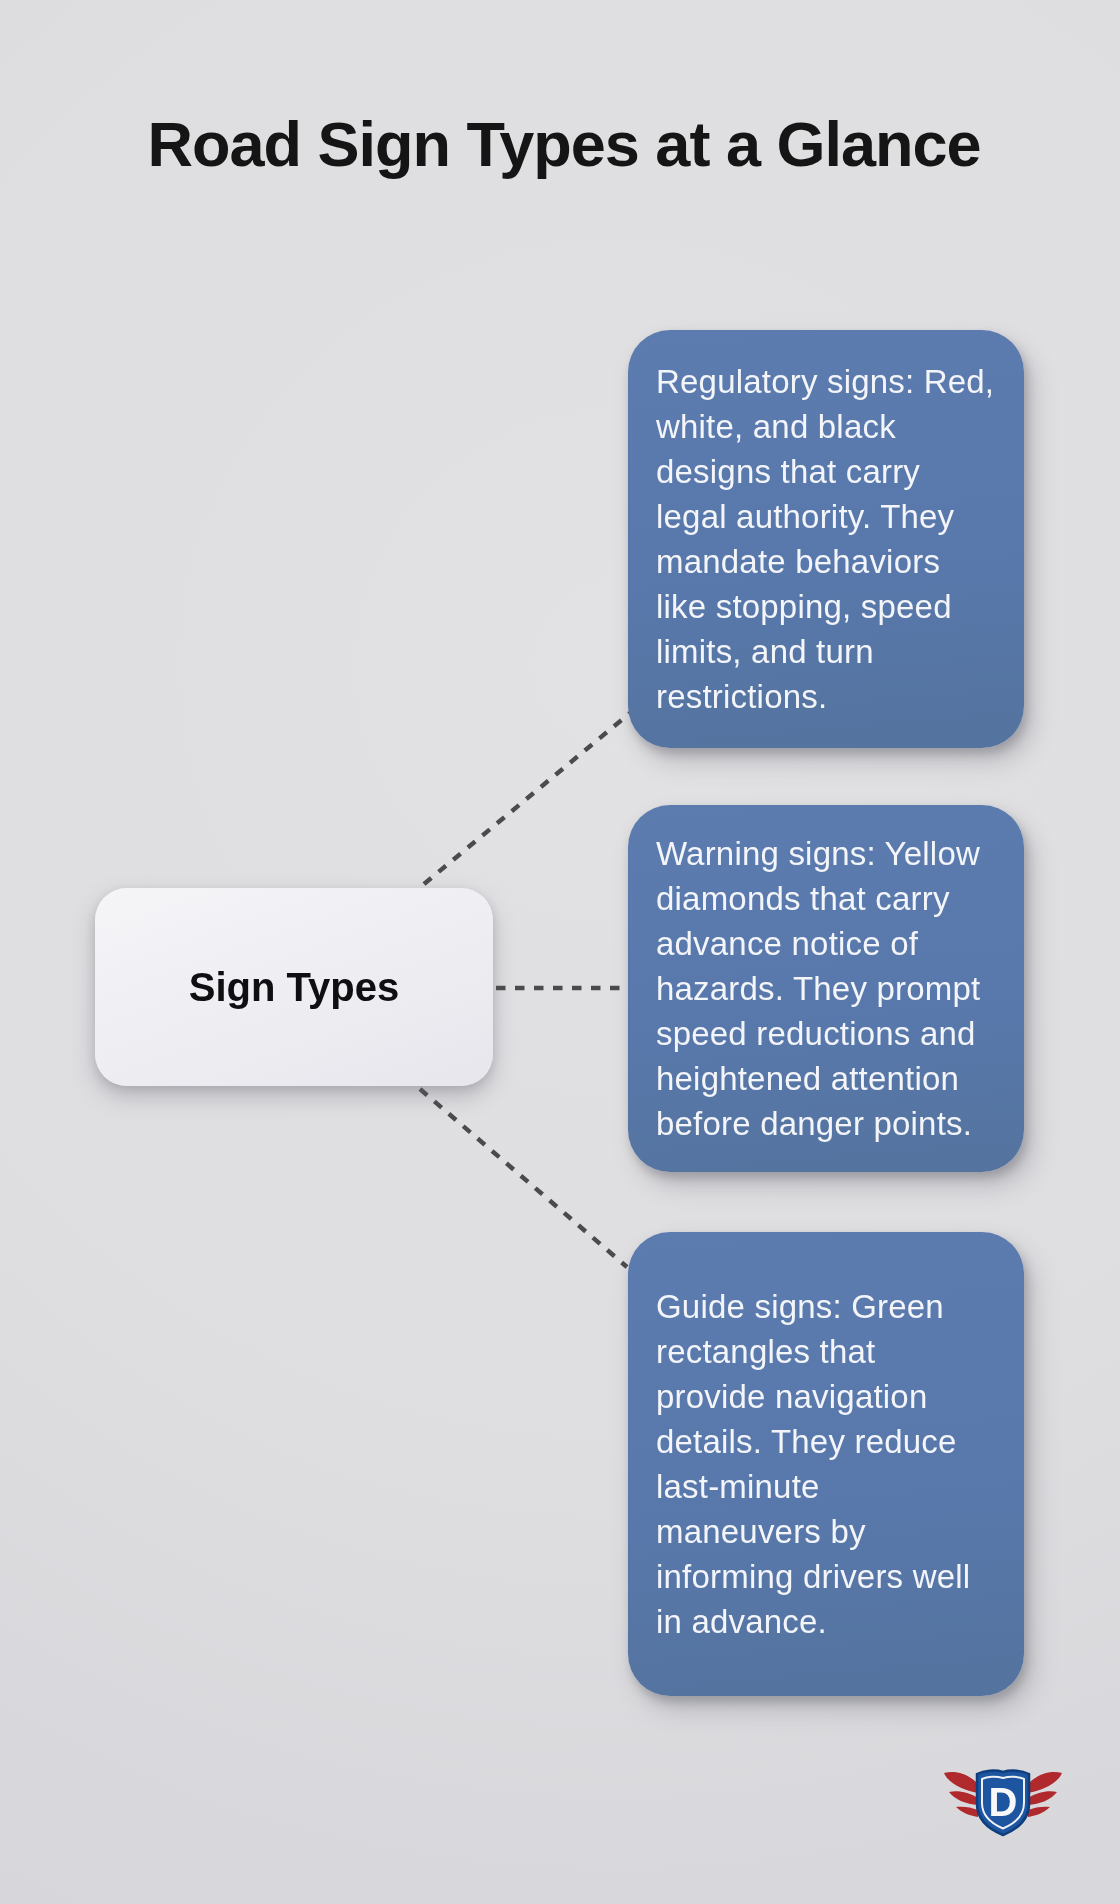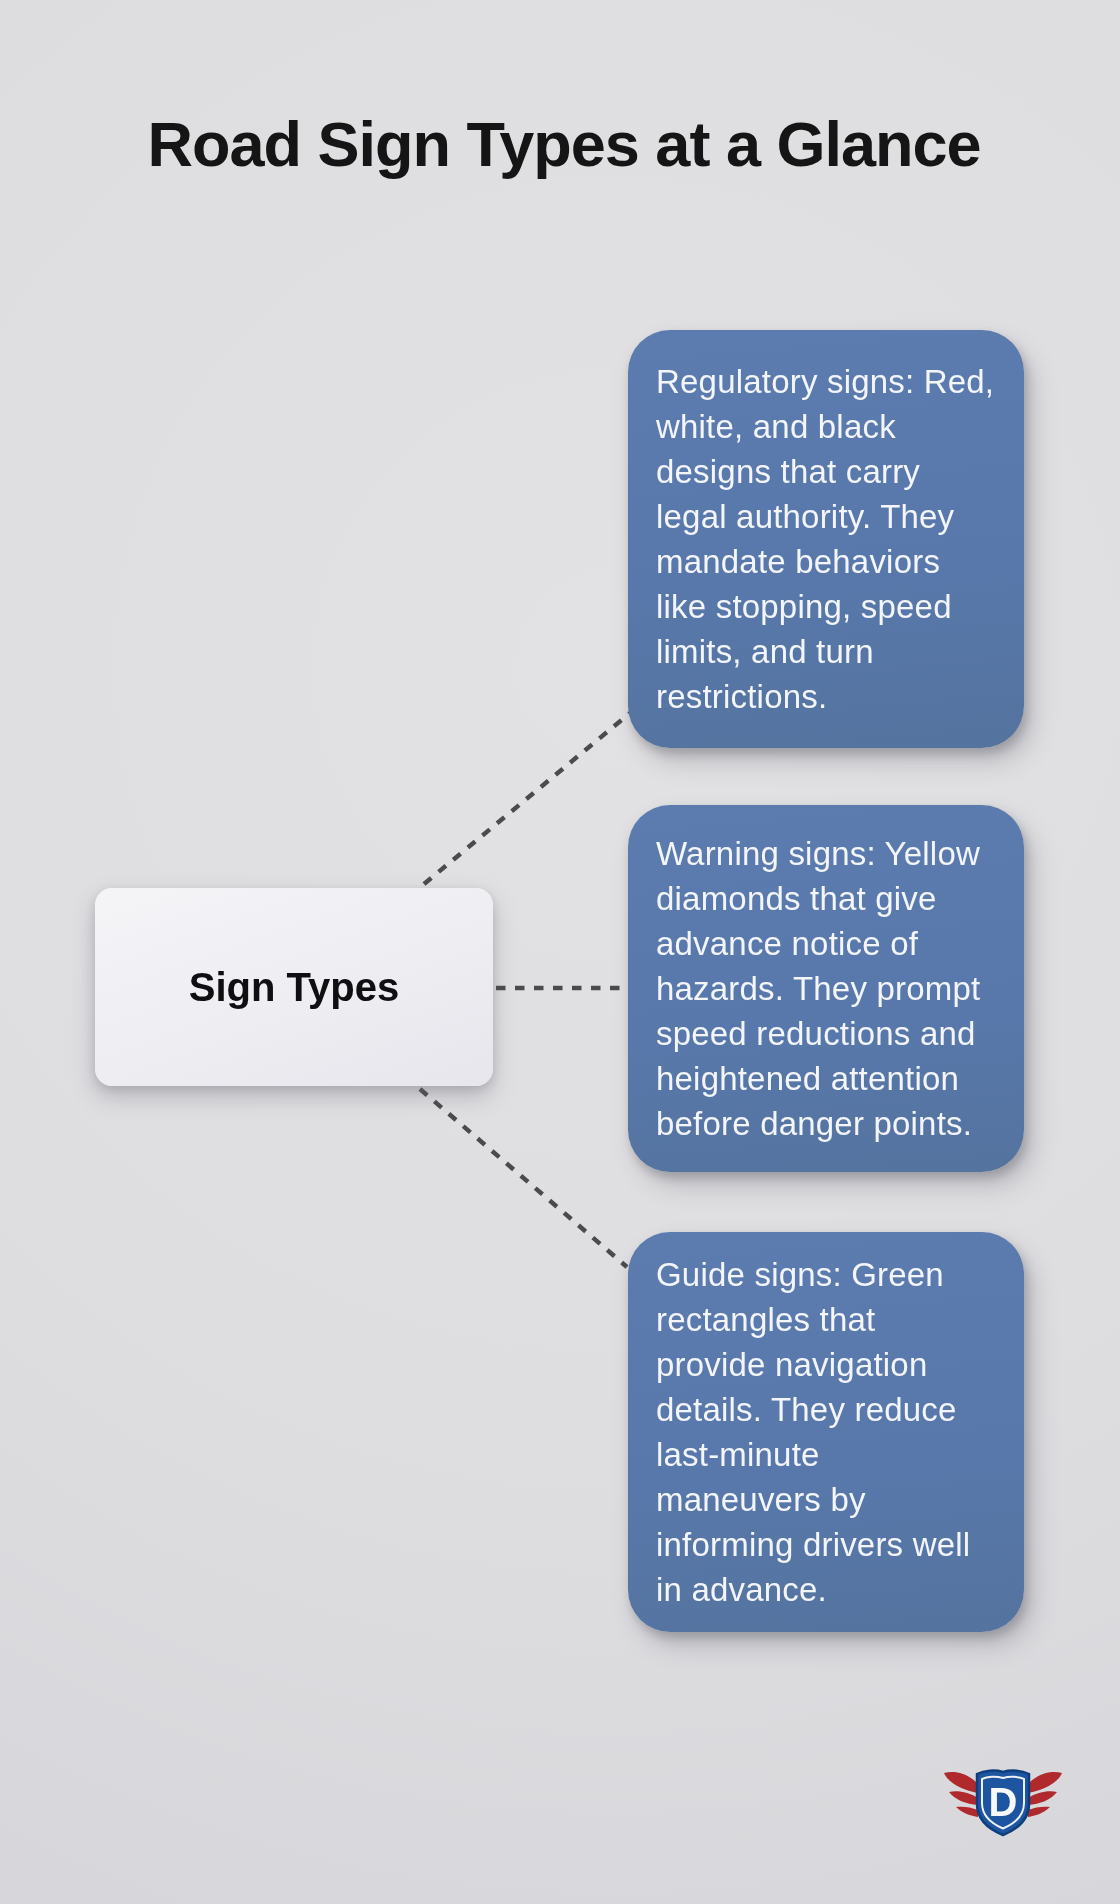--- a/index.html
+++ b/index.html
@@ -19,21 +19,21 @@
     font-weight:700;
     letter-spacing:-1px;
     color:#151515;
   }
   .connectors{
     position:absolute;left:0;top:0;width:1120px;height:1904px;
   }
   .node{
     position:absolute;
     left:95px;top:888px;width:398px;height:198px;
-    border-radius:17px;
+    border-radius:32px;
     background:linear-gradient(160deg,#f5f5f8 0%,#ededf2 55%,#e6e6ec 100%);
     box-shadow:0 10px 22px rgba(100,100,112,0.35), 0 3px 8px rgba(100,100,112,0.18);
     display:flex;align-items:center;justify-content:center;
   }
   .node-label{
     font-size:40px;
     font-weight:700;
     color:#0f0f12;
   }
   .card{
@@ -48,21 +48,21 @@
   }
   .card-text{
     white-space:pre-line;
     font-size:33px;
     line-height:45px;
     letter-spacing:0.2px;
     color:#f3f5f9;
   }
   .card-1{top:330px;height:418px;}
   .card-2{top:805px;height:367px;}
-  .card-3{top:1232px;height:400px;}
+  .card-3{top:1232px;height:464px;}
   .logo{
     position:absolute;
     left:938px;top:1762px;width:128px;height:80px;
   }
 </style>
 </head>
 <body>
 
 <div class="canvas">
 
@@ -84,21 +84,21 @@
 designs that carry
 legal authority. They
 mandate behaviors
 like stopping, speed
 limits, and turn
 restrictions.</div>
   </div>
 
   <div class="card card-2">
     <div class="card-text">Warning signs: Yellow
-diamonds that give
+diamonds that carry
 advance notice of
 hazards. They prompt
 speed reductions and
 heightened attention
 before danger points.</div>
   </div>
 
   <div class="card card-3">
     <div class="card-text">Guide signs: Green
 rectangles that

